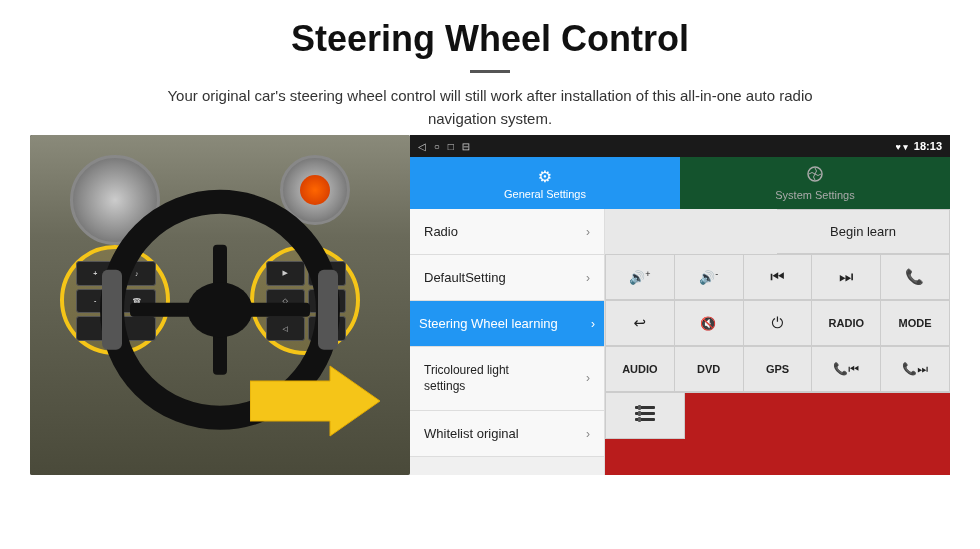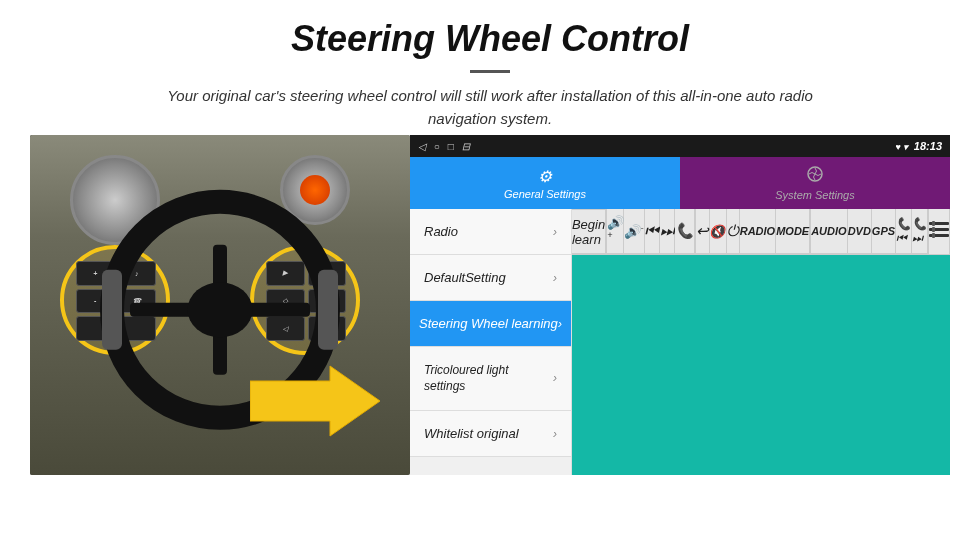--- a/index.html
+++ b/index.html
@@ -11,21 +11,20 @@
       overflow: hidden;
     }
     .page-container {
       width: 980px;
       height: 549px;
       display: flex;
       flex-direction: column;
       align-items: center;
       background: #fff;
       padding: 18px 30px 10px;
-      font-style: italic;
     }
     .title {
       font-size: 36px;
       font-weight: 900;
       color: #111;
       margin-bottom: 10px;
       text-align: center;
     }
     .title-divider {
       width: 40px;
@@ -168,21 +167,21 @@
       flex-direction: column;
       align-items: center;
       justify-content: center;
       color: #fff;
       font-size: 11px;
       cursor: pointer;
       gap: 2px;
     }
     .tab-inactive {
       flex: 1;
-      background: #701a75;
+      background: #14532d;
       display: flex;
       flex-direction: column;
       align-items: center;
       justify-content: center;
       color: #aaa;
       font-size: 11px;
       cursor: pointer;
       gap: 2px;
     }
     .tab-icon {
@@ -231,22 +230,22 @@
       font-size: 12px;
     }
     .menu-chevron-white {
       color: #fff;
       font-size: 12px;
     }
     
     .right-grid {
       flex: 1;
       display: flex;
-      flex-direction: row;
-      background: #14b8a6;
+      flex-direction: column;
+      background: #b91c1c;
     }
     
     .begin-learn-row {
       display: flex;
       height: 46px;
       border-bottom: 1px solid #ccc;
     }
     .blank-cell {
       flex: 1;
       background: #e8e8e8;

